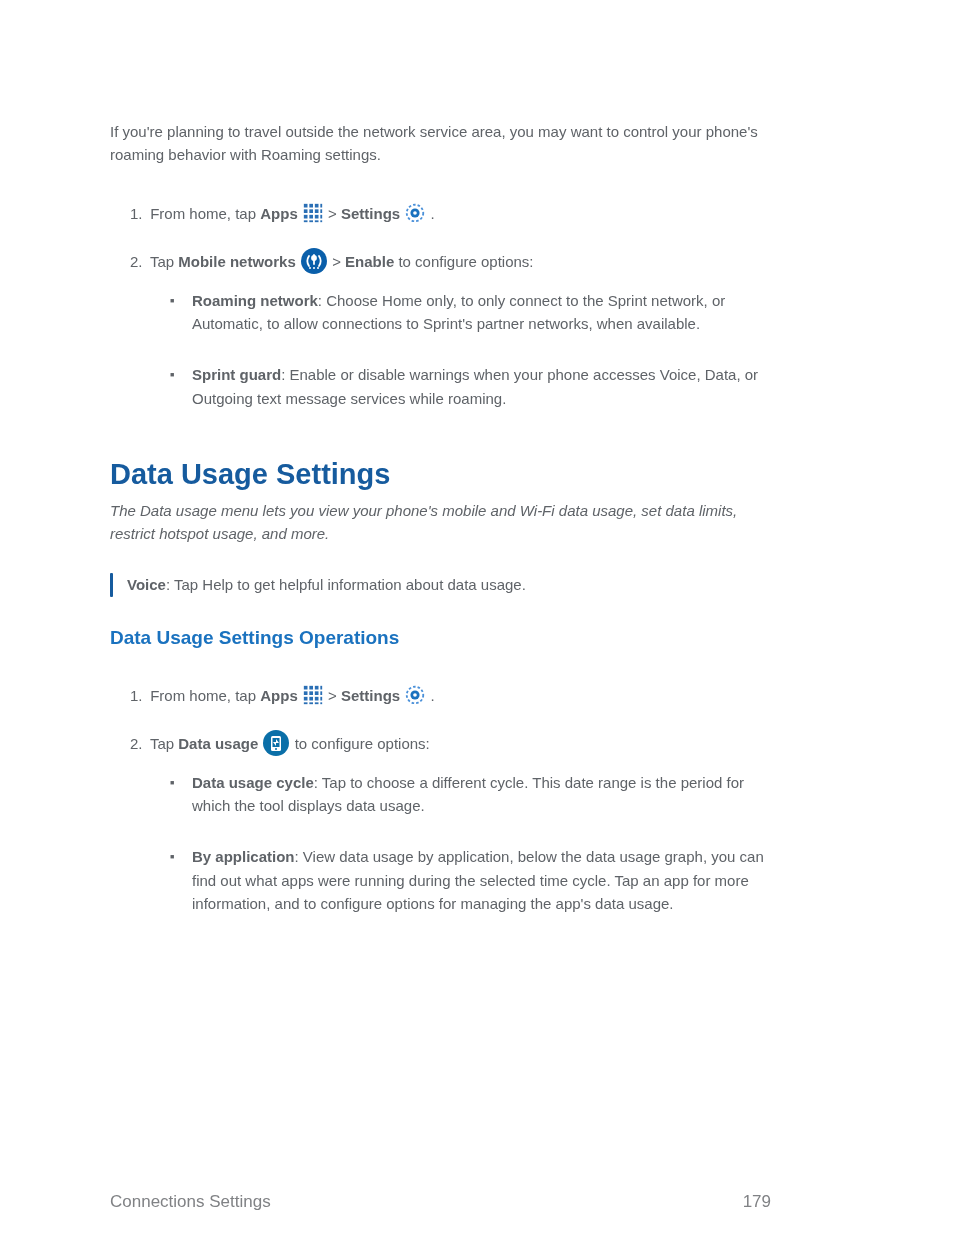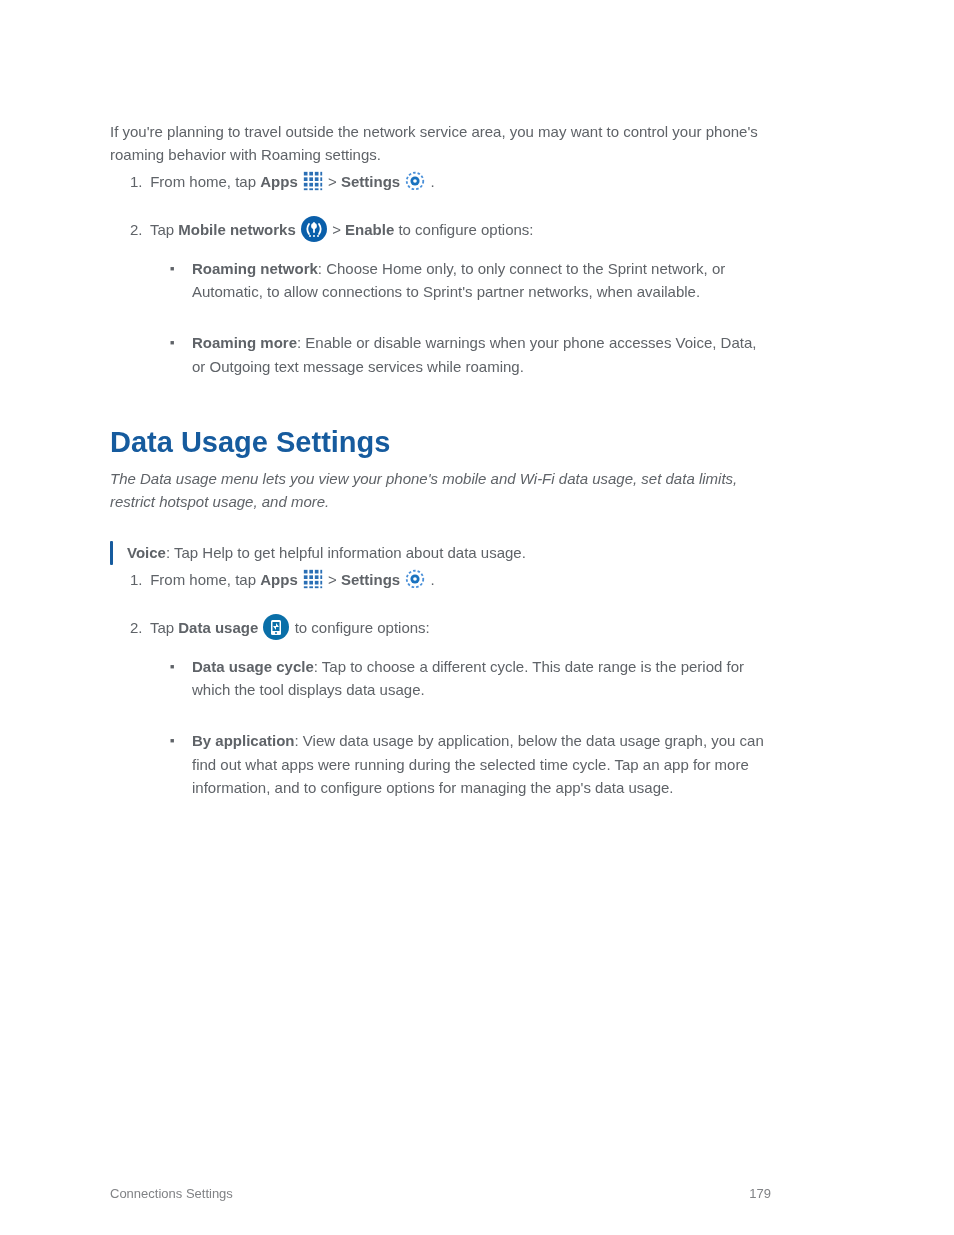--- a/index.html
+++ b/index.html
@@ -17,21 +17,21 @@
     height: 1235px;
     box-sizing: border-box;
     padding: 120px 100px 40px 110px;
   }
   .para {
     line-height: 1.55;
     margin: 0;
   }
   .step {
     margin-left: 20px;
-    margin-top: 3px;
+    margin-top: 35px;
   }
   .step .num {
     display: inline-block;
     width: 16px;
   }
   .bullets {
     margin-top: 14px;
     margin-left: 60px;
   }
   .bullet-row {
@@ -87,25 +87,25 @@
     border-radius: 1px;
   }
   .note-text {
     flex: 1;
     color: #5f6368;
   }
   .footer {
     position: absolute;
     left: 0;
     right: 0;
-    bottom: 34px;
+    bottom: 23px;
     display: flex;
     justify-content: space-between;
     padding: 0 100px 0 110px;
-    font-size: 13px;
+    font-size: 17px;
     color: #808285;
   }
   
   .icon {
     display: inline-block;
     width: 22px;
     height: 22px;
     vertical-align: -5px;
   }
   .icon svg { width: 22px; height: 22px; display: block; }
@@ -193,35 +193,36 @@
   <div class="bullets">
     <div class="bullet-row">
       <div class="bullet-marker">■</div>
       <div class="bullet-text">
         <span class="bold">Roaming network</span><span>: Choose Home only, to only connect to the Sprint network, or Automatic, to allow connections to Sprint's partner networks, when available.</span>
       </div>
     </div>
     <div class="bullet-row">
       <div class="bullet-marker">■</div>
       <div class="bullet-text">
-        <span class="bold">Roaming more</span><span>: Enable or disable warnings when your phone accesses Voice, Data, or Outgoing text message services while roaming.</span>
+        <span class="bold">Sprint guard</span><span>: Enable or disable warnings when your phone accesses Voice, Data, or Outgoing text message services while roaming.</span>
       </div>
     </div>
   </div>
 
   <div class="h2">Data Usage Settings</div>
   <div class="h2-desc">The Data usage menu lets you view your phone's mobile and Wi-Fi data usage, set data limits, restrict hotspot usage, and more.</div>
 
   <div class="note-row">
     <div class="note-bar"></div>
     <div class="note-text">
       <span class="bold">Voice</span><span>: Tap Help to get helpful information about data usage.</span>
     </div>
   </div>
 
+  <div class="h3">Data Usage Settings Operations</div>
 
   <div class="para step">
     <span class="num">1. </span>
     <span>From home, tap </span>
     <span class="bold">Apps</span>
     <span class="icon">
       <svg viewBox="0 0 24 24">
         <g fill="#2a6fb5">
           <rect x="2" y="2" width="4" height="4"></rect>
             <rect x="8" y="2" width="4" height="4"></rect>

